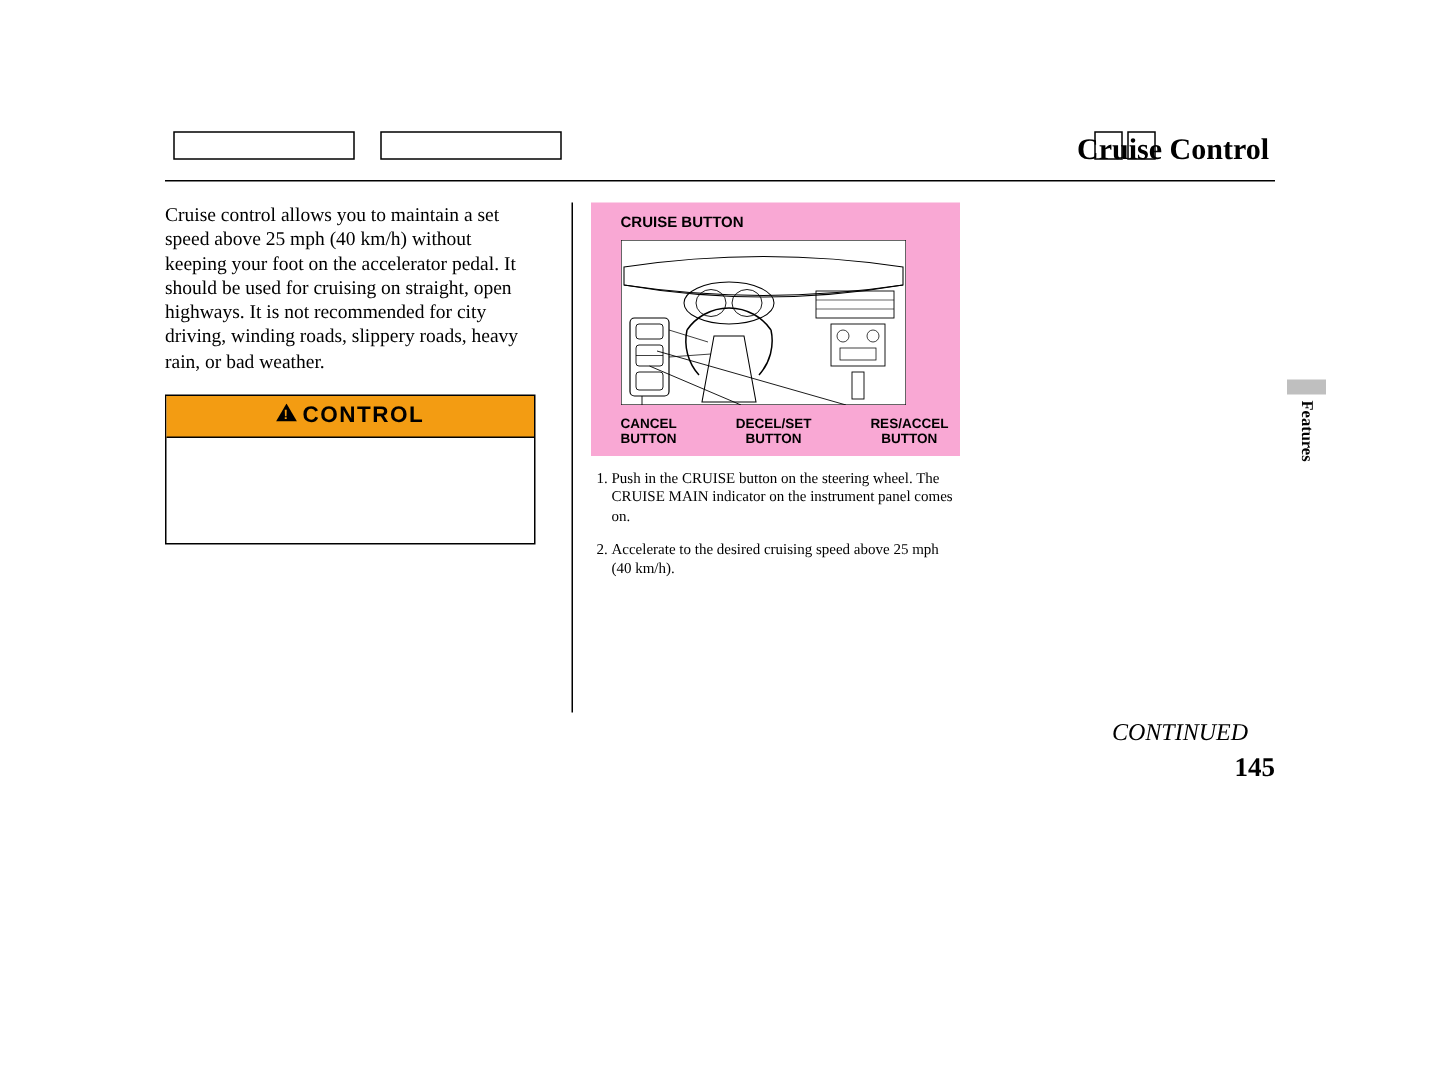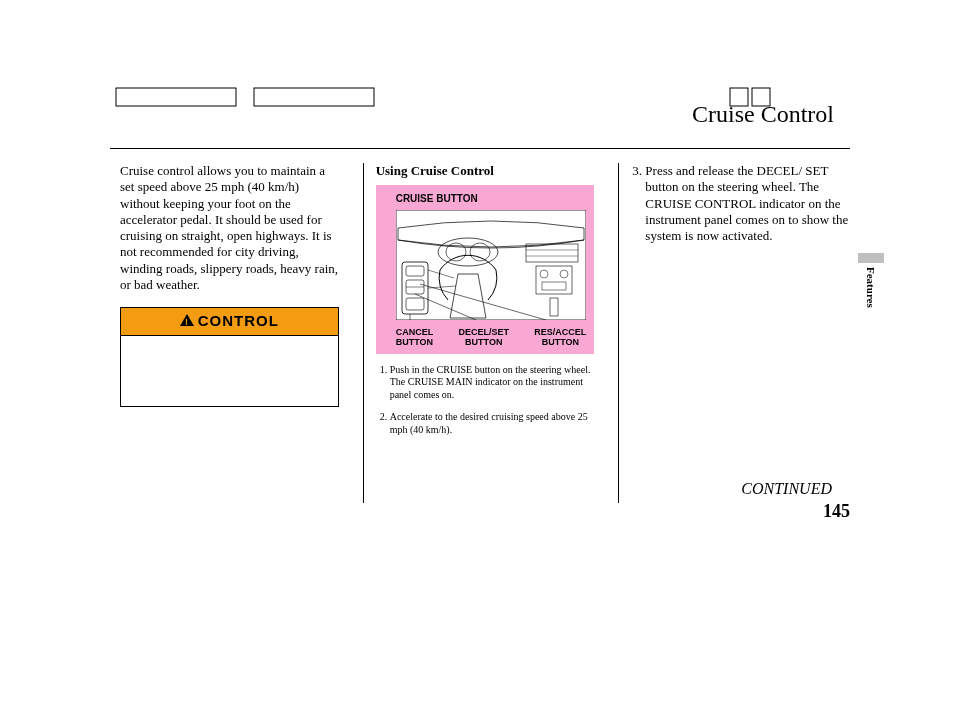--- a/index.html
+++ b/index.html
@@ -30,29 +30,28 @@
     stroke-width: 1;
   }
   .header {
     text-align: right;
     border-bottom: 1px solid #000;
     padding-bottom: 4px;
     margin-bottom: 14px;
   }
   .header h1 {
     font-family: "Times New Roman", Times, serif;
-    font-weight: normal;
-    font-size: 24px;
-    margin: 16px;
+    font-weight: bold;
+    font-size: 20px;
+    margin: 4px;
   }
   .columns {
     display: flex;
     gap: 12px;
     height: 340px;
-    margin-left: 10px;
   }
   .col {
     width: 33.33%;
     padding-right: 12px;
     font-size: 13px;
     line-height: 1.25;
   }
   .col + .col {
     border-left: 1px solid #000;
     padding-left: 12px;
@@ -189,21 +188,20 @@
               <text x="7" y="10.5" text-anchor="middle" font-size="9" font-family="Arial" font-weight="bold" fill="#f39c12">!</text>
             </svg>
           </span>
           <span>CONTROL</span>
         </div>
         <div class="warning-body"></div>
       </div>
     </div>
 
     <div class="col">
-      <div class="section-head">Using Cruise Control</div>
 
       <div class="diagram">
         <div class="diagram-title">CRUISE BUTTON</div>
         <svg width="190" height="110" viewBox="0 0 190 110">
           <rect x="0" y="0" width="190" height="110" fill="#fff" stroke="#000" stroke-width="0.8"></rect>
 
           <path d="M2 18 Q95 4 188 18 L188 30 Q95 44 2 30 Z" fill="none" stroke="#000" stroke-width="0.7"></path>
           <path d="M2 30 Q95 46 188 30" fill="none" stroke="#000" stroke-width="0.7"></path>
 
           <ellipse cx="72" cy="42" rx="30" ry="14" fill="none" stroke="#000" stroke-width="0.7"></ellipse>
@@ -247,25 +245,20 @@
           <div><span>RES/ACCEL<br>BUTTON</span></div>
         </div>
       </div>
 
       <ol>
         <li>Push in the CRUISE button on the steering wheel. The CRUISE MAIN indicator on the instrument panel comes on.</li>
         <li>Accelerate to the desired cruising speed above 25 mph (40 km/h).</li>
       </ol>
     </div>
 
-    <div class="col">
-      <ol start="3" class="ol-continue">
-        <li>Press and release the DECEL/ SET button on the steering wheel. The CRUISE CONTROL indicator on the instrument panel comes on to show the system is now activated.</li>
-      </ol>
-    </div>
 
   </div>
 
   <div class="continued">CONTINUED</div>
   <div class="page-num">145</div>
 
   <div class="tab" style="flex-direction:column; right:-34px; top:168px;">
     <div class="tab-bar"></div>
     <div class="tab-text">Features</div>
   </div>

